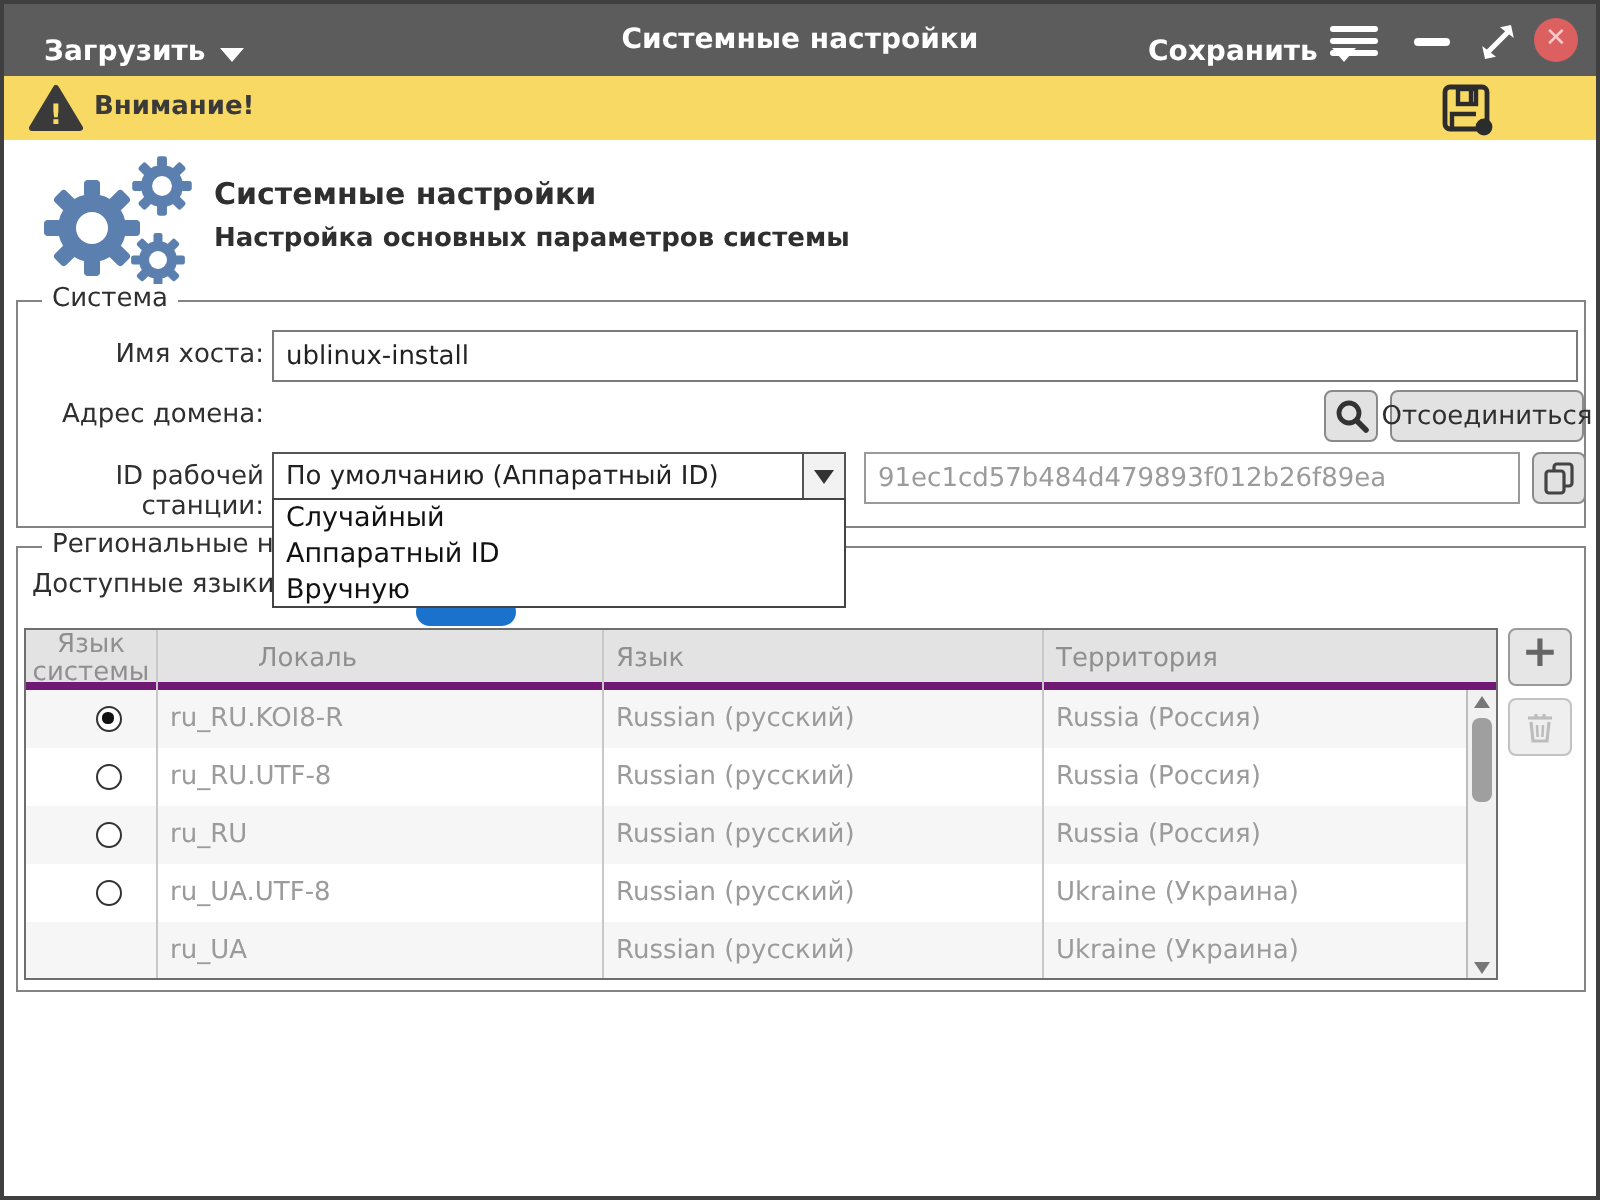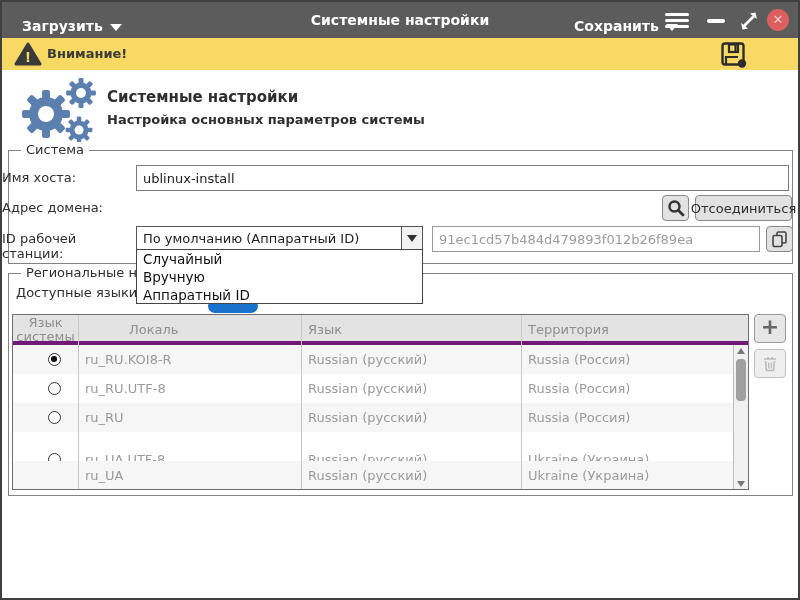--- a/index.html
+++ b/index.html
@@ -28,21 +28,21 @@
   .warn-text { position:absolute; left:45px; top:8px; font-size:13px; font-weight:bold; color:#3a3a3a; }
 
   
   .hdr-title { position:absolute; left:105px; top:86px; font-size:15px; font-weight:bold; color:#2f2f2f; }
   .hdr-sub   { position:absolute; left:105px; top:110px; font-size:13px; font-weight:bold; color:#2f2f2f; }
 
   
   .fset { position:absolute; border:1px solid #838383; }
   .legend { position:absolute; top:-9px; left:12px; background:#fff; padding:0 5px; font-size:13px; color:#2f2f2f; }
 
-  .lbl { position:absolute; left:0; width:130px; font-size:13px; color:#2f2f2f; }
+  .lbl { position:absolute; left:0; width:130px; text-align:right; font-size:13px; color:#2f2f2f; }
   .inp { position:absolute; background:#fff; border:1px solid #7a7a7a; font-size:13px; color:#222;
          display:flex; align-items:center; padding:12px 6px; white-space:nowrap; overflow:hidden; }
   .inp.gray { color:#9b9b9b; border-color:#9a9a9a; }
   .btn { position:absolute; background:#e2e2e2; border:1px solid #8a8a8a; border-radius:4px;
          font-size:13px; color:#2f2f2f; display:flex; align-items:center; justify-content:center; cursor:pointer; }
 
   
   .combo { position:absolute; background:#fff; border:1px solid #555; display:flex; align-items:center; cursor:pointer; }
   .combo-text { flex:1; font-size:13px; color:#222; padding:0 6px; white-space:nowrap; overflow:hidden; }
   .combo-arrow { width:21px; height:100%; border-left:1px solid #555; background:#f2f2f2; display:flex; align-items:center; justify-content:center; }
@@ -276,21 +276,21 @@
       <span class="td" style="left:72px; width:215px;">ru_RU.UTF-8</span>
       <span class="td" style="left:295px; width:212px;">Russian (русский)</span>
       <span class="td" style="left:515px; width:200px;">Russia (Россия)</span>
     </div>
     <div class="trow alt" style="top:88px;">
       <span class="radio radio--off"></span>
       <span class="td" style="left:72px; width:215px;">ru_RU</span>
       <span class="td" style="left:295px; width:212px;">Russian (русский)</span>
       <span class="td" style="left:515px; width:200px;">Russia (Россия)</span>
     </div>
-    <div class="trow" style="top:130px;text-decoration:underline;">
+    <div class="trow" style="top:117px;text-decoration:underline;">
       <span class="radio radio--off"></span>
       <span class="td" style="left:72px; width:215px;">ru_UA.UTF-8</span>
       <span class="td" style="left:295px; width:212px;">Russian (русский)</span>
       <span class="td" style="left:515px; width:200px;">Ukraine (Украина)</span>
     </div>
     <div class="trow alt" style="top:146px;">
 
       <span class="td" style="left:72px; width:215px;">ru_UA</span>
       <span class="td" style="left:295px; width:212px;">Russian (русский)</span>
       <span class="td" style="left:515px; width:200px;">Ukraine (Украина)</span>
@@ -320,17 +320,17 @@
       <line x1="6" y1="4" x2="6" y2="2" stroke="#bdbdbd" stroke-width="1.6"></line>
       <line x1="10" y1="4" x2="10" y2="2" stroke="#bdbdbd" stroke-width="1.6"></line>
       <path d="M3.5 6 l1 9.5 h7 l1 -9.5" fill="none" stroke="#bdbdbd" stroke-width="1.6"></path>
       <line x1="6.5" y1="7.5" x2="6.8" y2="13.5" stroke="#bdbdbd" stroke-width="1.3"></line>
       <line x1="9.5" y1="7.5" x2="9.2" y2="13.5" stroke="#bdbdbd" stroke-width="1.3"></line>
     </svg>
   </div>
 
   <div class="dropdown">
     <div class="dd-item">Случайный</div>
+    <div class="dd-item">Аппаратный ID</div>
     <div class="dd-item">Вручную</div>
-    <div class="dd-item">Аппаратный ID</div>
   </div>
 
 </div>
 
 </body></html>

